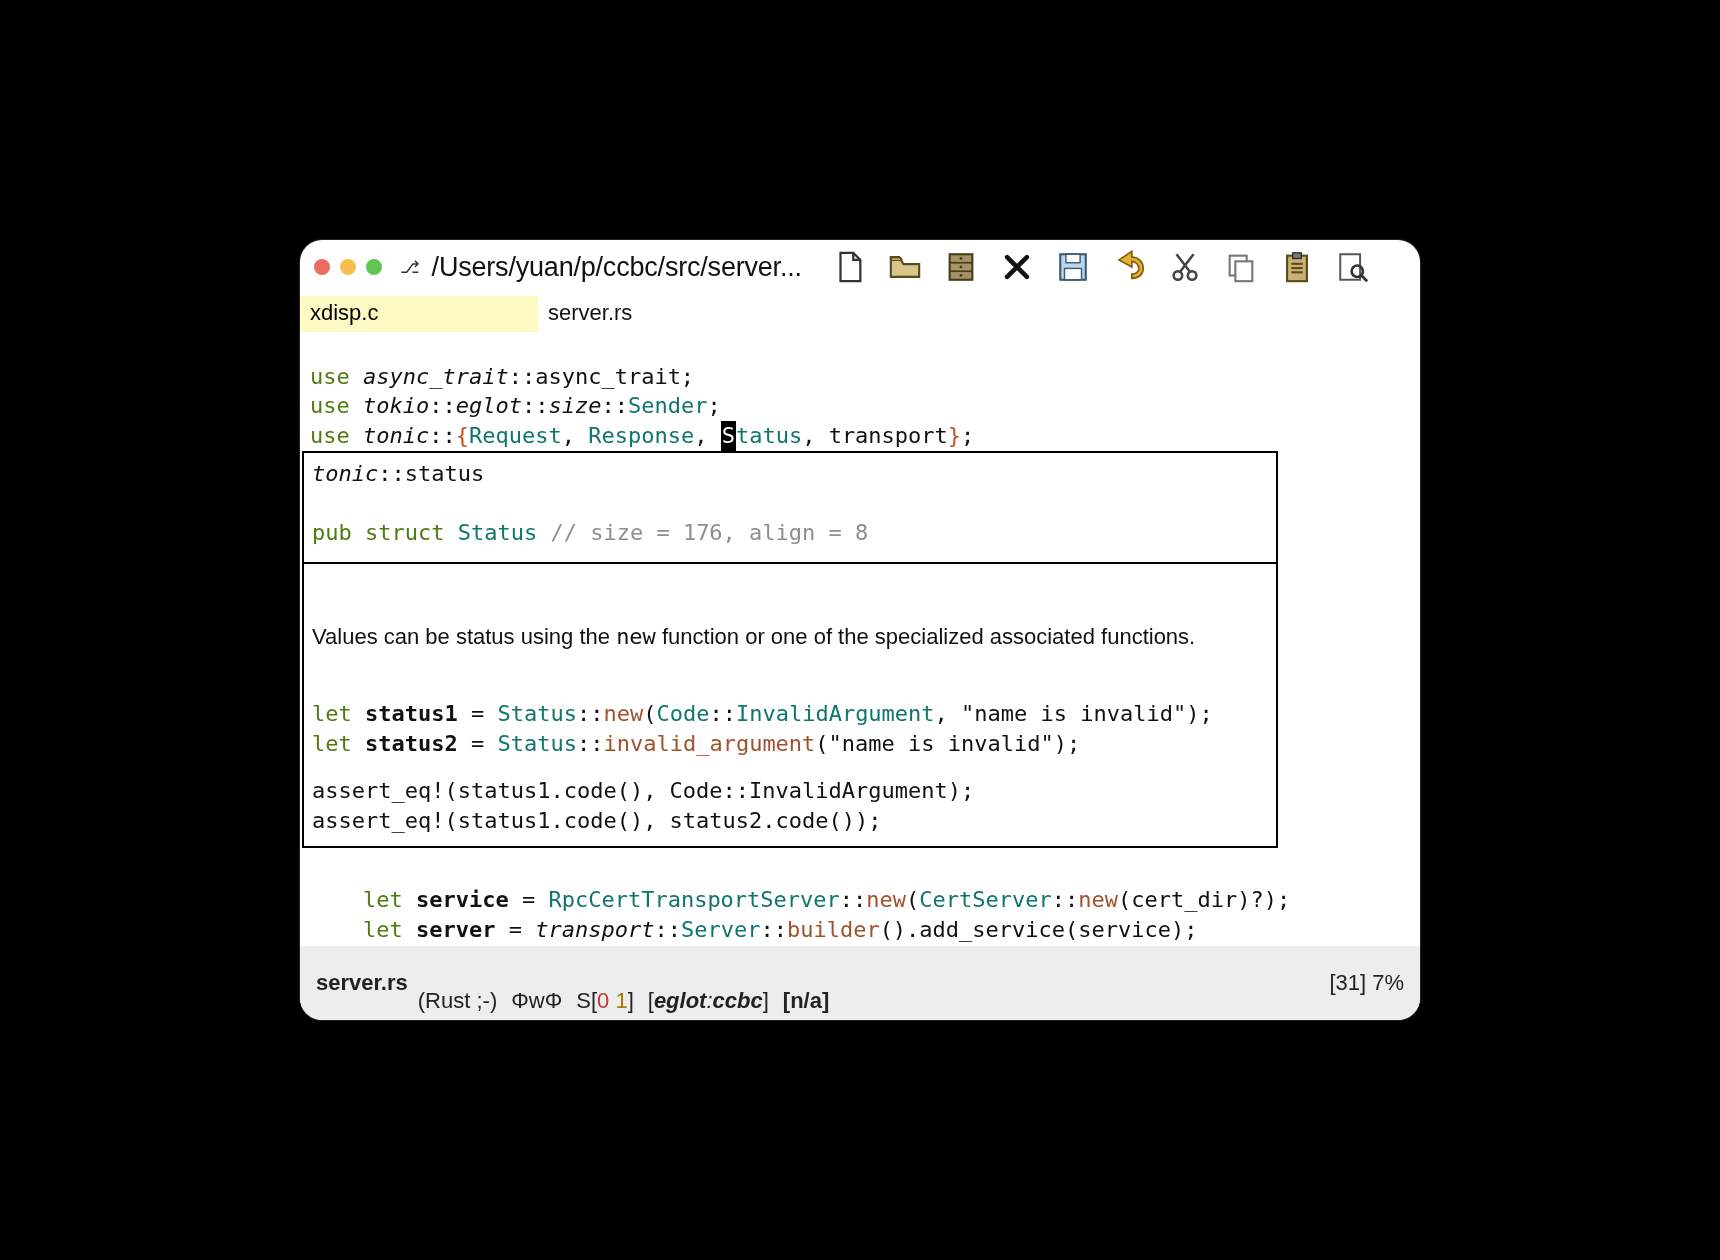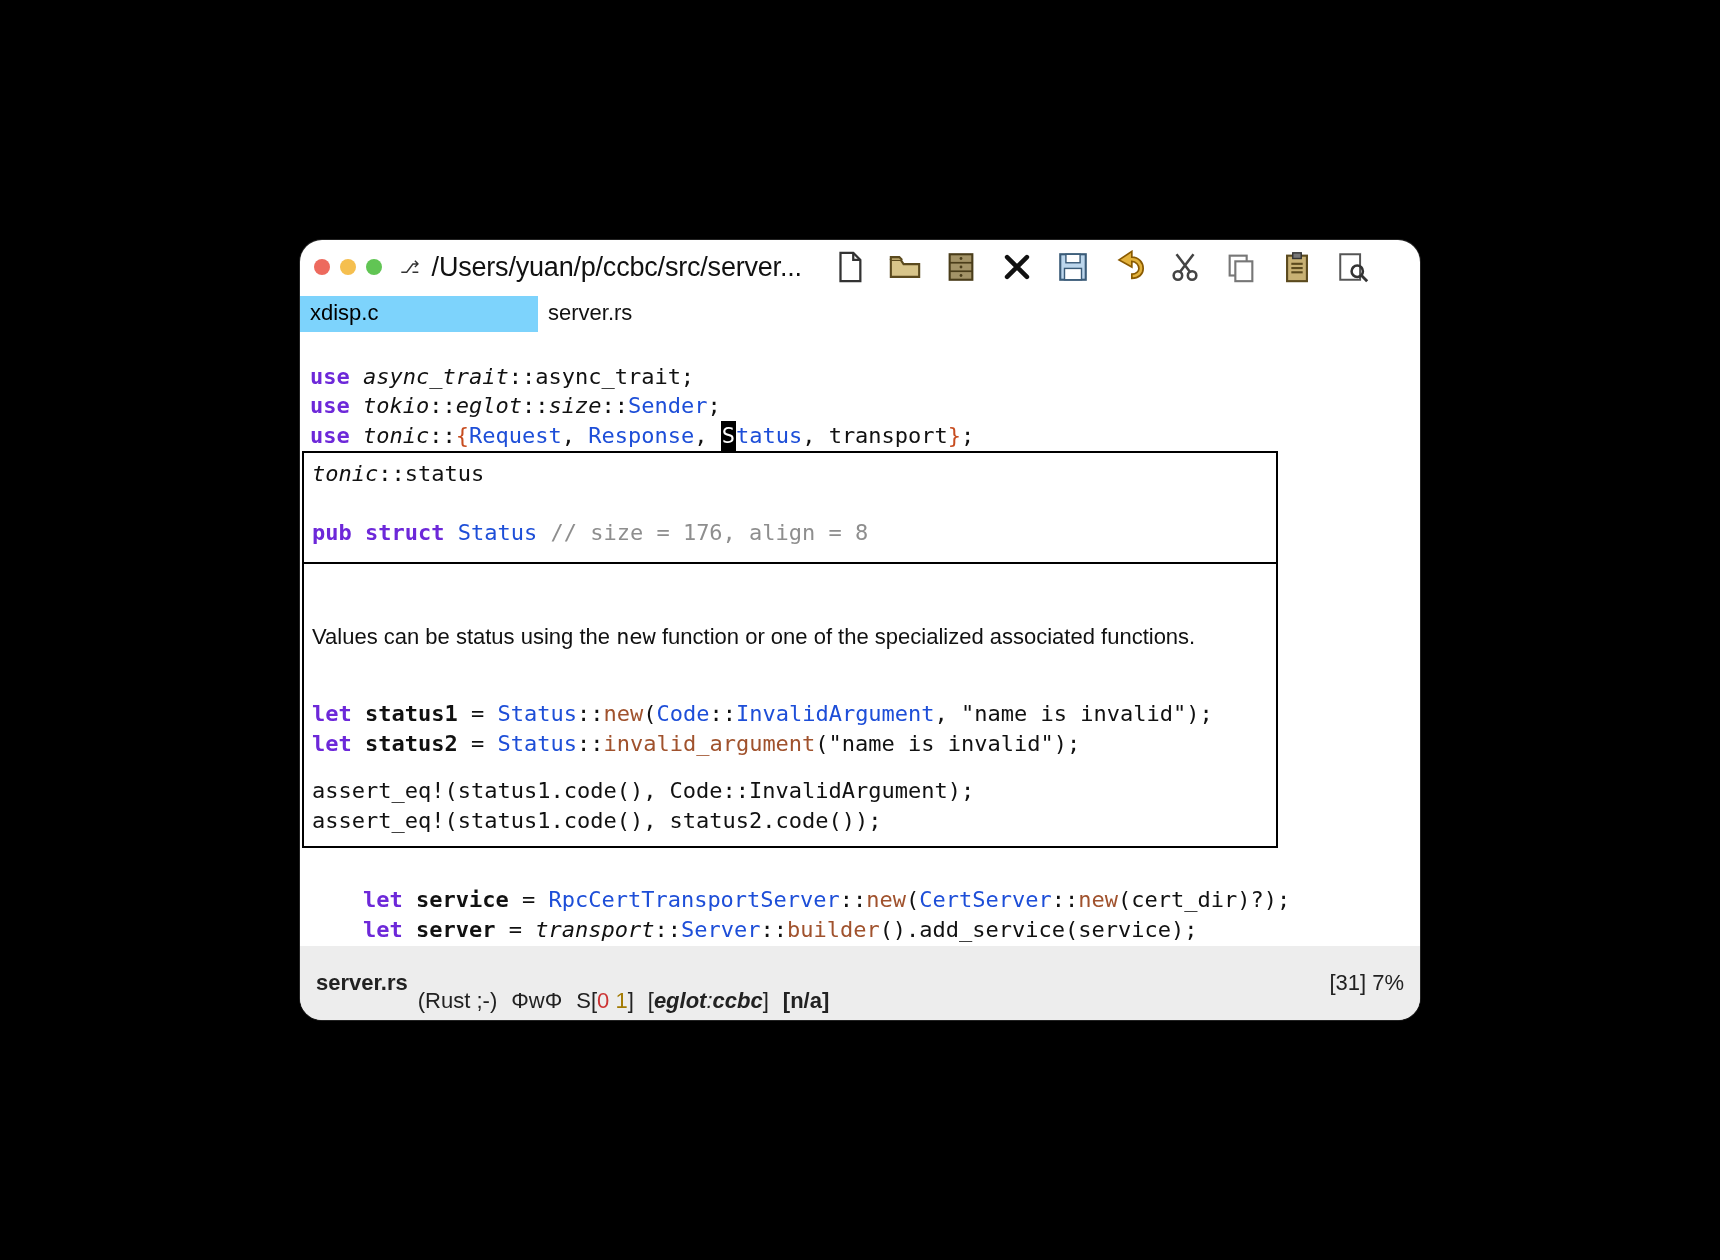--- a/index.html
+++ b/index.html
@@ -30,33 +30,33 @@
 .dot.red{background:#ed6a5e;}
 .dot.yellow{background:#f5bf4f;}
 .dot.green{background:#61c554;}
 .vc-icon{font-size:17px;color:#333;}
 .title{font-size:27px;color:#111;font-weight:400;letter-spacing:-.2px;}
 .tools{margin-left:18px;display:flex;gap:22px;align-items:center;}
 .tools .ti{display:flex;align-items:center;justify-content:center;cursor:pointer;font-size:28px;color:#444;}
 .ti svg{width:34px;height:34px;}
 .tabs{display:flex;border-bottom:0;margin-top:4px;font-size:22px;}
 .tab{padding:4px 18px 6px 10px;min-width:210px;display:flex;align-items:center;cursor:pointer;}
-.tab.active{background:#7dd3fc;}
+.tab.active{background:#fef9c3;}
 .tab:not(.active){color:#111;}
 .code{
   font-family:ui-monospace,Menlo,Consolas,monospace;
   font-size:22px;
   line-height:1.35;
   white-space:pre;
   color:#111;
 }
 .codeblock{padding:0 0 0 10px;}
-.kw{font-weight:700;color:#6d28d9;}
+.kw{font-weight:400;color:#4d7c0f;}
 .ns{font-style:italic;}
-.ident{color:#1d4ed8;}
+.ident{color:#0f766e;}
 .brace{color:#c74c1f;}
 .comment{color:#8e8e8e;}
 .fn{color:#a0522d;}
 .caret{display:inline-block;background:#000;color:#fff;padding:0 1px;}
 .popup{
   border:2px solid #000;
   margin:0 0 8px 2px;
   width:956px;
   padding:6px 8px 10px 8px;
   font-size:22px;

